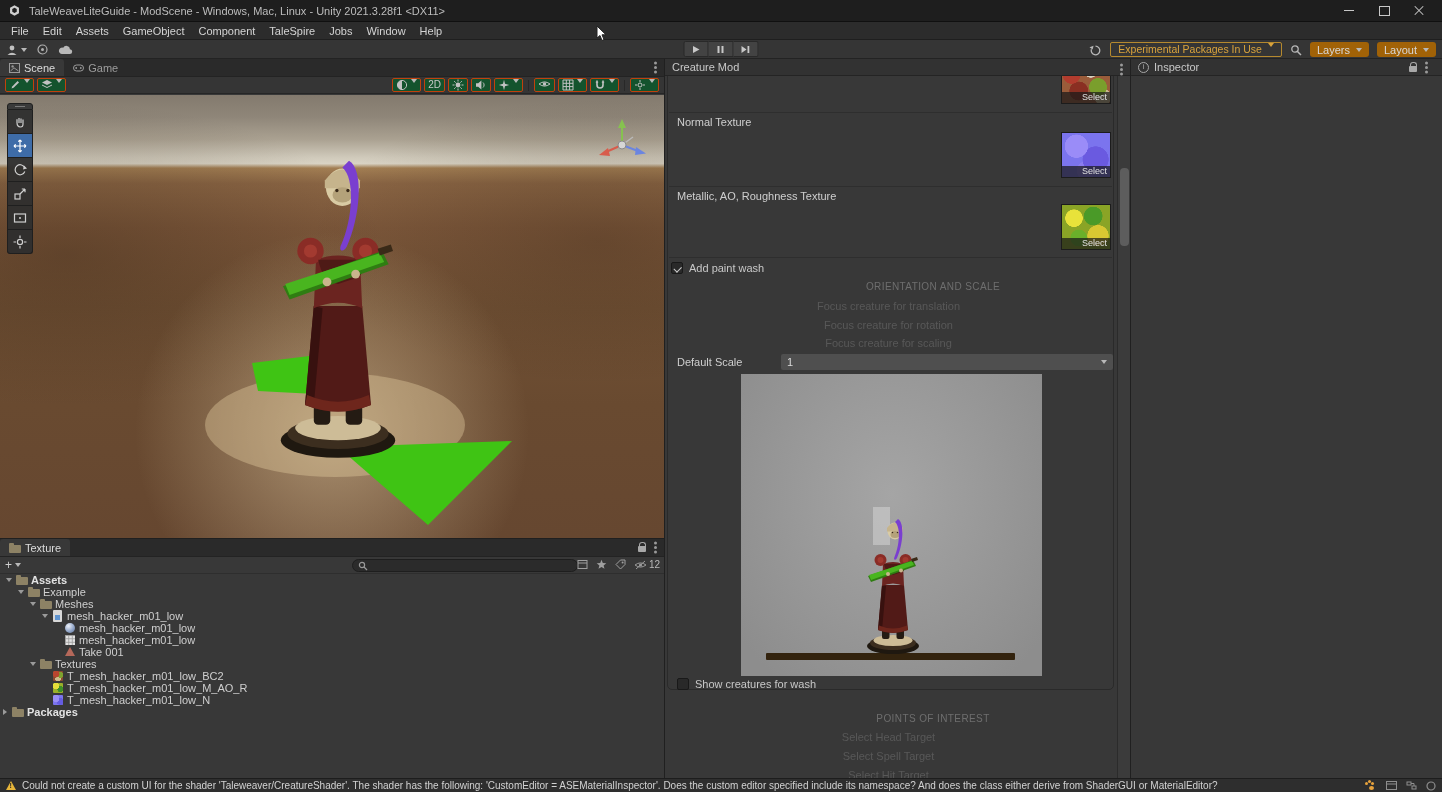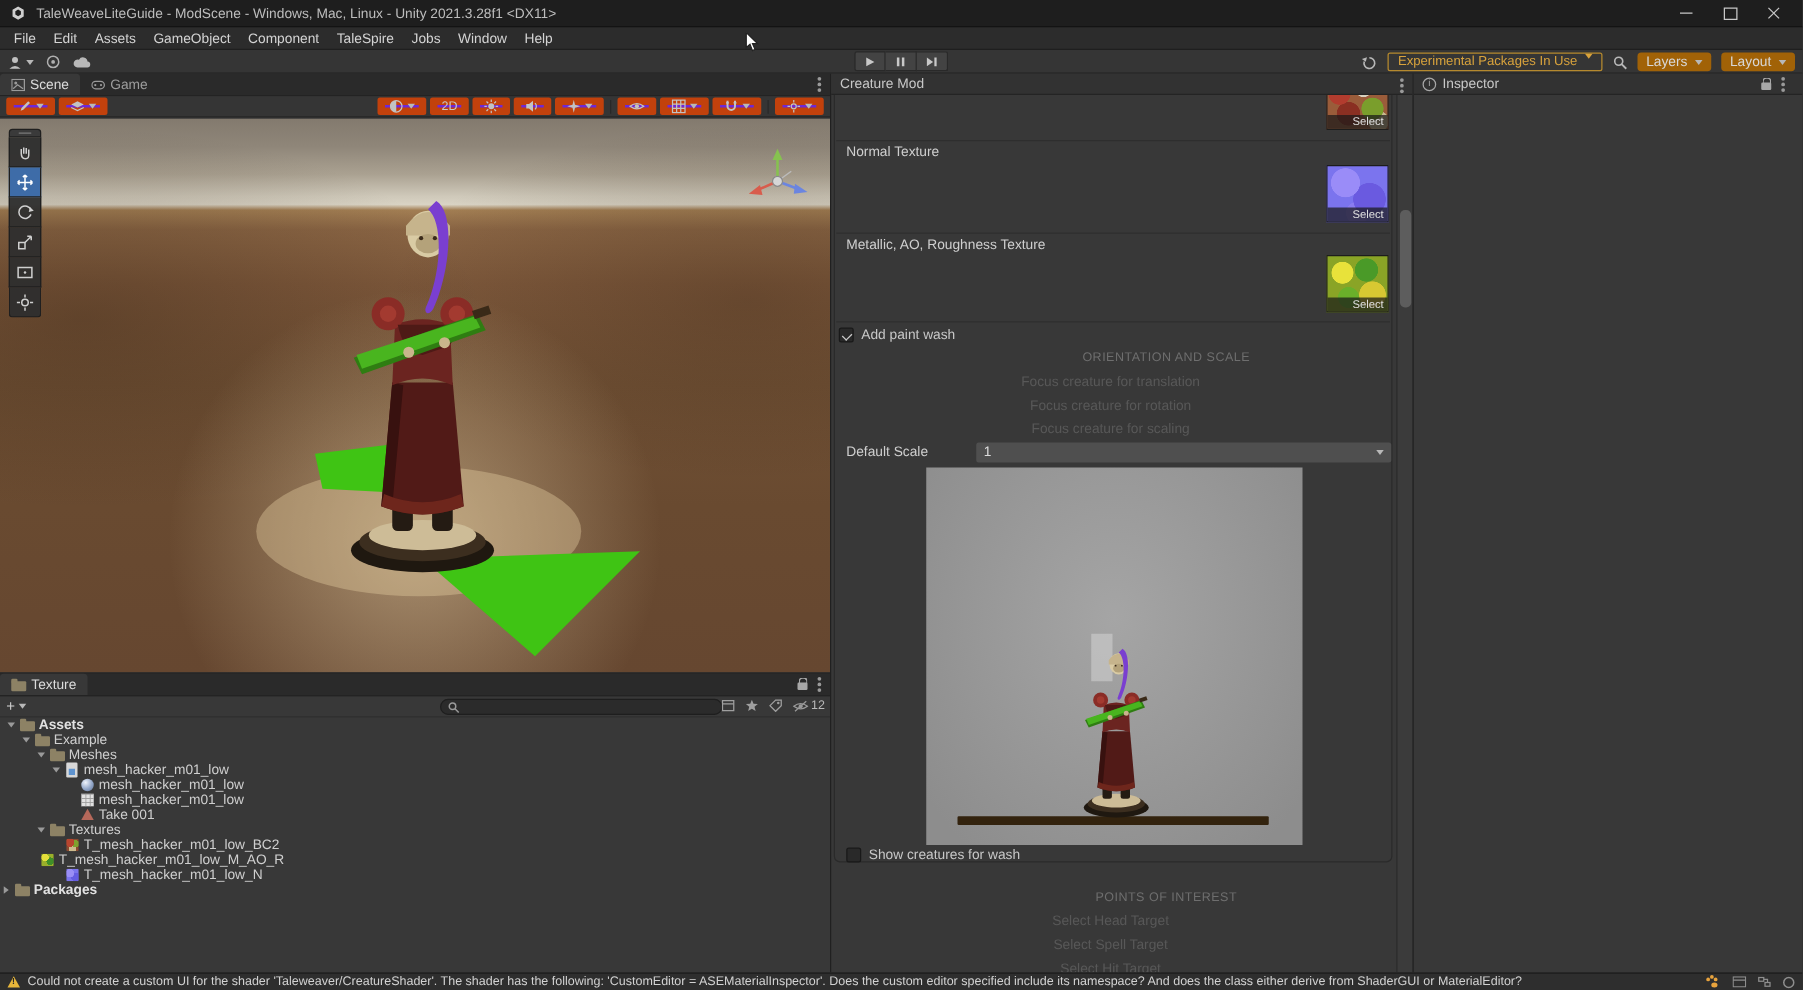--- a/index.html
+++ b/index.html
@@ -39,21 +39,21 @@
 .tab{display:flex;align-items:center;gap:4px;padding:0 9px;color:#9d9d9d}
 .tab.active{background:#383838;color:#dcdcdc;border-radius:3px 3px 0 0}
 .bar-right{margin-left:auto;display:flex;align-items:center;gap:8px;padding-right:7px}
 .kebab{width:3px;height:3px;border-radius:50%;background:#9a9a9a;box-shadow:0 -4.5px 0 #9a9a9a,0 4.5px 0 #9a9a9a;display:inline-block}
 .lock{width:8px;height:6px;background:#a8a8a8;border-radius:1px;position:relative;margin-top:3px;display:inline-block}
 .lock::before{content:"";position:absolute;left:1px;top:-4px;width:5px;height:4px;border:1px solid #a8a8a8;border-bottom:none;border-radius:3px 3px 0 0}
 
 
 .scene-panel{position:absolute;left:0;top:59px;width:664px;height:479px;background:#383838}
 .scene-toolbar{height:17px;background:#353535;border-bottom:1px solid #262626;display:flex;align-items:center;gap:3px;padding:0 5px}
-.stb{height:14px;min-width:17px;padding:0 3px;display:flex;align-items:center;gap:3px;background:#6d28d9;border:6px solid #c2410c;border-radius:2px;color:#c8c8c8;font-size:10px}
+.stb{height:14px;min-width:17px;padding:0 3px;display:flex;gap:3px;background:#14532d;border:1px solid #c2410c;border-radius:2px;color:#c8c8c8;font-size:10px}
 .sep{width:1px;height:11px;background:#282828;margin:0 2px}
 .srg{margin-left:auto;display:flex;gap:3px;align-items:center}
 .viewport{position:absolute;left:0;top:36px;width:664px;height:443px;overflow:hidden;
 background:linear-gradient(180deg,#837a6e 0%,#8f8679 5%,#aaa191 10%,#cfc9ba 14%,#d9d3c4 15.5%,#a27e53 16.5%,#8a6544 20%,#7d583b 30%,#705034 48%,#694a30 70%,#664730 100%)}
 .vpoverlay{position:absolute;inset:0;background:
 radial-gradient(ellipse at 50% 76%,rgba(235,215,175,.5),rgba(235,215,175,0) 42%),
 radial-gradient(ellipse at 10% 36%,rgba(40,25,12,.30),transparent 38%),
 radial-gradient(ellipse at 90% 33%,rgba(40,25,12,.25),transparent 34%)}
 .tools{position:absolute;left:7px;top:8px;width:26px}
 .tgrip{height:7px;background:#3a3a3a;border:1px solid #1f1f1f;border-radius:3px 3px 0 0;position:relative}
@@ -523,21 +523,21 @@
           <span class="exp-d"></span>
         </span>
         <span class="fico folder"></span>
         <span class="tlabel">Textures</span>
       </div>
     <div class="trow" style="padding-left:40px">
         <span class="twedge"></span>
         <span class="fico bc2"></span>
         <span class="tlabel">T_mesh_hacker_m01_low_BC2</span>
       </div>
-    <div class="trow" style="padding-left:20px">
+    <div class="trow" style="padding-left:40px">
         <span class="twedge"></span>
         <span class="fico maor"></span>
         <span class="tlabel">T_mesh_hacker_m01_low_M_AO_R</span>
       </div>
     <div class="trow" style="padding-left:40px">
         <span class="twedge"></span>
         <span class="fico nrm"></span>
         <span class="tlabel">T_mesh_hacker_m01_low_N</span>
       </div>
     <div class="trow bold" style="padding-left:0">

